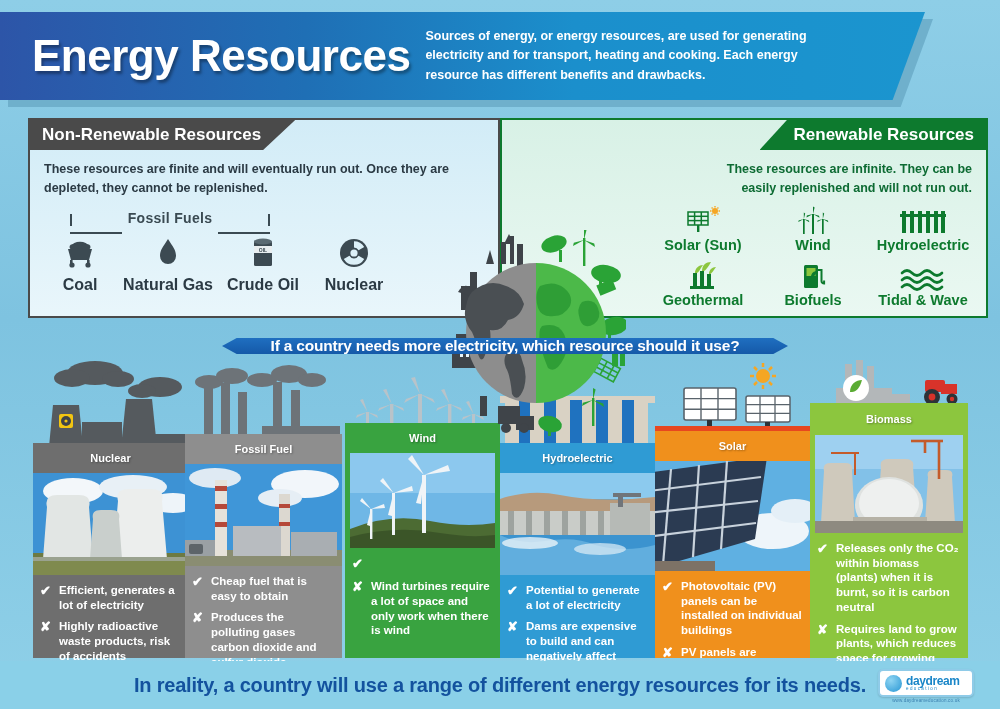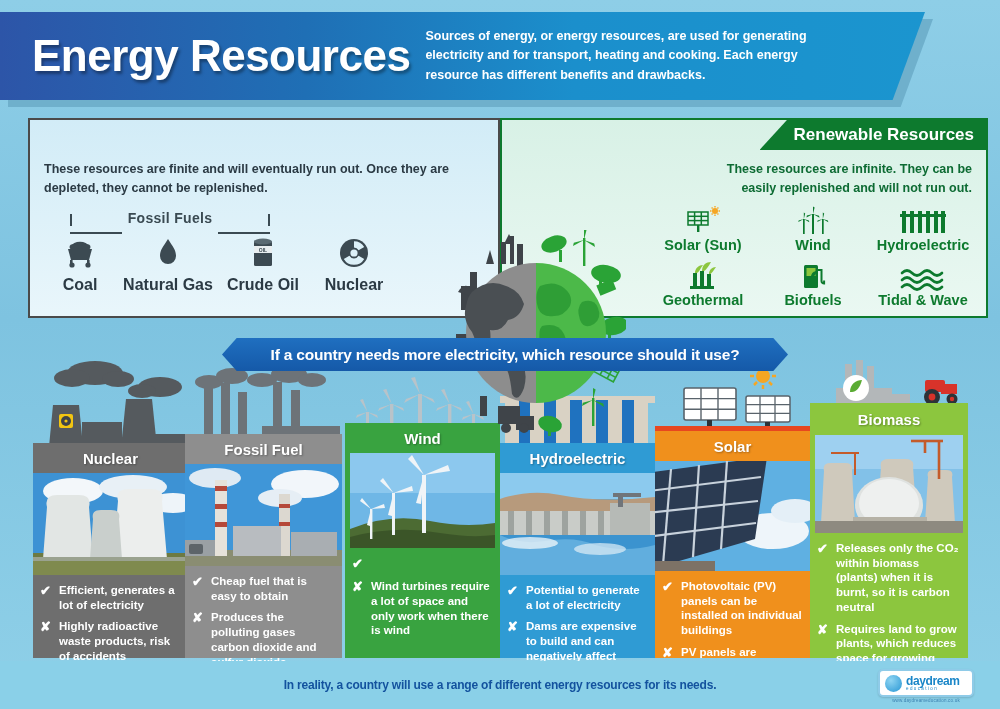--- a/index.html
+++ b/index.html
@@ -93,41 +93,41 @@
   }
   .re-item { text-align:center; }
   .re-item .glyph { height:34px; display:flex; align-items:flex-end; justify-content:center; }
   .re-item .nm { font-size:14.5px; font-weight:bold; color:#0d7a2e; margin-top:1px; white-space:nowrap; }
 
   
   .globe { position:absolute; left:418px; top:112px; width:180px; height:206px; z-index:3; }
 
   
   .qbanner {
-    position:absolute; left:222px; top:338px; width:566px; height:33px; z-index:6;
+    position:absolute; left:222px; top:338px; width:566px; height:16px; z-index:6;
   }
   .qbanner .shape {
     position:absolute; inset:0; background:linear-gradient(180deg,#1f6fc0,#1559a8);
     clip-path: polygon(2.6% 0, 97.4% 0, 100% 50%, 97.4% 100%, 2.6% 100%, 0 50%);
     box-shadow:0 2px 4px rgba(0,0,0,.2);
   }
   .qbanner .txt {
     position:absolute; inset:0; display:flex; align-items:center; justify-content:center;
     color:#fff; font-size:15.5px; font-weight:bold; letter-spacing:-0.2px;
   }
 
   
   .scene { position:absolute; left:0; top:352px; width:1000px; height:110px; }
 
   
   .cards { position:absolute; left:33px; top:403px; width:935px; height:255px; }
   .card { position:absolute; bottom:0; }
   .card .chead {
     height:30px; display:flex; align-items:center; justify-content:center;
-    color:#fff; font-weight:bold; font-size:15px; text-shadow:1px 1px 2px rgba(0,0,0,.3);
+    color:#fff; font-weight:bold; font-size:11px; text-shadow:1px 1px 2px rgba(0,0,0,.3);
   }
   .card .cphoto { width:100%; height:102px; position:relative; overflow:hidden; }
   .card .cbody { padding:8px 7px 8px 7px; }
   .bullet { display:flex; gap:6px; margin-bottom:7px; }
   .bullet .mk { flex:0 0 13px; font-size:13px; line-height:1.25; font-weight:bold; color:#fff; }
   .bullet .tx { font-size:11.5px; line-height:1.28; color:#fff; font-weight:bold; }
 
   .c-nuclear  { left:0;   width:155px; height:215px; background:#6e6e6e; }
   .c-nuclear .chead { background:#6e6e6e; }
   .c-fossil   { left:152px; width:157px; height:224px; background:#8e8e8e; }
@@ -140,21 +140,21 @@
   .c-solar .chead { background:#f0901c; }
   .c-biomass  { left:777px; width:158px; height:255px; background:#8cc63e; }
   .c-biomass .chead { background:#8cc63e; height:32px; }
 
   
   .footer {
     position:absolute; left:0; bottom:0; width:1000px; height:48px;
     background:#8ad0e8;
     display:flex; align-items:center; justify-content:center;
   }
-  .footer-txt { color:#13529e; font-size:12px; font-weight:bold; letter-spacing:-0.2px; }
+  .footer-txt { color:#13529e; font-size:20px; font-weight:bold; letter-spacing:-0.2px; }
   .logo {
     position:absolute; right:26px; top:8px; width:96px; height:28px;
     background:#fff; border:2px solid #8fcbe8; border-radius:5px;
     display:flex; align-items:center; gap:4px; padding:0 5px;
     box-shadow:0 1px 2px rgba(0,0,0,.15);
   }
   .logo .mark {
     width:17px; height:17px; border-radius:50%;
     background:radial-gradient(circle at 35% 32%, #8ed4f2, #2796d4);
     flex:0 0 17px;
@@ -176,20 +176,23 @@
     <div class="header-shadow"></div>
     <div class="header-bar">
       <div class="header-title">Energy Resources</div>
       <div class="header-sub">Sources of energy, or energy resources, are used for generating electricity and for transport, heating and cooking. Each energy resource has different benefits and drawbacks.</div>
     </div>
   </div>
 
   <div class="panels">
 
     <div class="panel panel-nr">
+      <div class="tab tab-nr">
+        <span>Non-Renewable Resources</span>
+      </div>
       <div class="panel-desc desc-nr">These resources are finite and will eventually run out. Once they are depleted, they cannot be replenished.</div>
 
       <div class="ff-bracket">
         <div class="tick-l"></div>
           <div class="line-l"></div>
         <div class="tick-r"></div>
           <div class="line-r"></div>
         <div class="ff-label">Fossil Fuels</div>
       </div>
 

